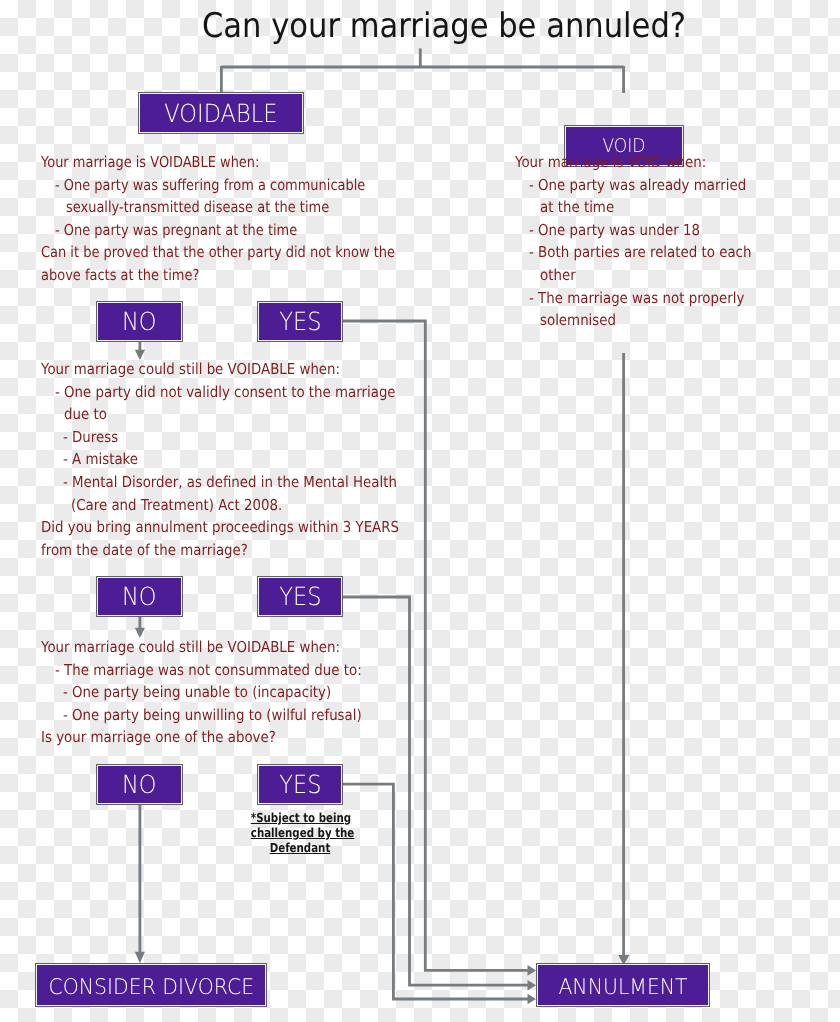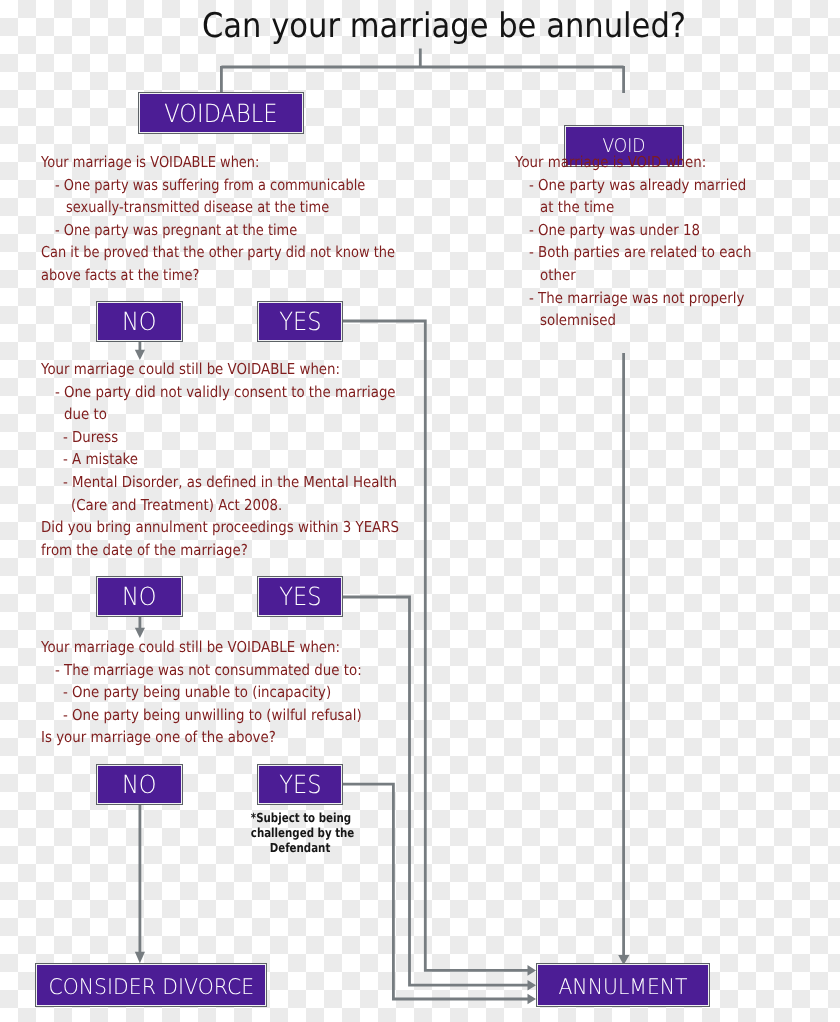--- a/index.html
+++ b/index.html
@@ -97,14 +97,14 @@
     <span>ANNULMENT</span>
     </div>
   <div class="nbox" style="left:36px;top:964px;width:230px;height:42px;--dy:2px;font-size:21.5px;--sx:0.95;">
     <span>CONSIDER DIVORCE</span>
     </div>
 
   <div class="para" style="left:41px;top:151px;"><span class="ln">Your marriage is VOIDABLE when:</span><span class="ln" style="padding-left: 16.185px;">- One party was suffering from a communicable</span><span class="ln" style="padding-left: 28.9017px;">sexually-transmitted disease at the time</span><span class="ln" style="padding-left: 16.185px;">- One party was pregnant at the time</span><span class="ln">Can it be proved that the other party did not know the</span><span class="ln">above facts at the time?</span></div>
   <div class="para" style="left:515px;top:151px;--psx:0.892;"><span class="ln">Your marriage is VOID when:</span><span class="ln" style="padding-left: 15.6951px;">- One party was already married</span><span class="ln" style="padding-left: 28.0269px;">at the time</span><span class="ln" style="padding-left: 15.6951px;">- One party was under 18</span><span class="ln" style="padding-left: 15.6951px;">- Both parties are related to each</span><span class="ln" style="padding-left: 28.0269px;">other</span><span class="ln" style="padding-left: 15.6951px;">- The marriage was not properly</span><span class="ln" style="padding-left: 28.0269px;">solemnised</span></div>
   <div class="para" style="left:41px;top:358px;--psx:0.891;"><span class="ln">Your marriage could still be VOIDABLE when:</span><span class="ln" style="padding-left: 15.7127px;">- One party did not validly consent to the marriage</span><span class="ln" style="padding-left: 25.8137px;">due to</span><span class="ln" style="padding-left: 24.6914px;">- Duress</span><span class="ln" style="padding-left: 24.6914px;">- A mistake</span><span class="ln" style="padding-left: 24.6914px;">- Mental Disorder, as defined in the Mental Health</span><span class="ln" style="padding-left: 33.67px;">(Care and Treatment) Act 2008.</span><span class="ln">Did you bring annulment proceedings within 3 YEARS</span><span class="ln">from the date of the marriage?</span></div>
   <div class="para" style="left:41px;top:636px;--psx:0.891;"><span class="ln">Your marriage could still be VOIDABLE when:</span><span class="ln" style="padding-left: 15.7127px;">- The marriage was not consummated due to:</span><span class="ln" style="padding-left: 24.6914px;">- One party being unable to (incapacity)</span><span class="ln" style="padding-left: 24.6914px;">- One party being unwilling to (wilful refusal)</span><span class="ln">Is your marriage one of the above?</span></div>
-  <div class="note" style="left:240px;top:810px;width:120px;"><span class="ln">*Subject to being</span><span class="ln">challenged by the</span><span class="ln">Defendant</span></div>
+  <div class="note" style="left:240px;top:810px;width:120px;text-decoration:underline;"><span class="ln">*Subject to being</span><span class="ln">challenged by the</span><span class="ln">Defendant</span></div>
 </div>
 
 </body></html>

